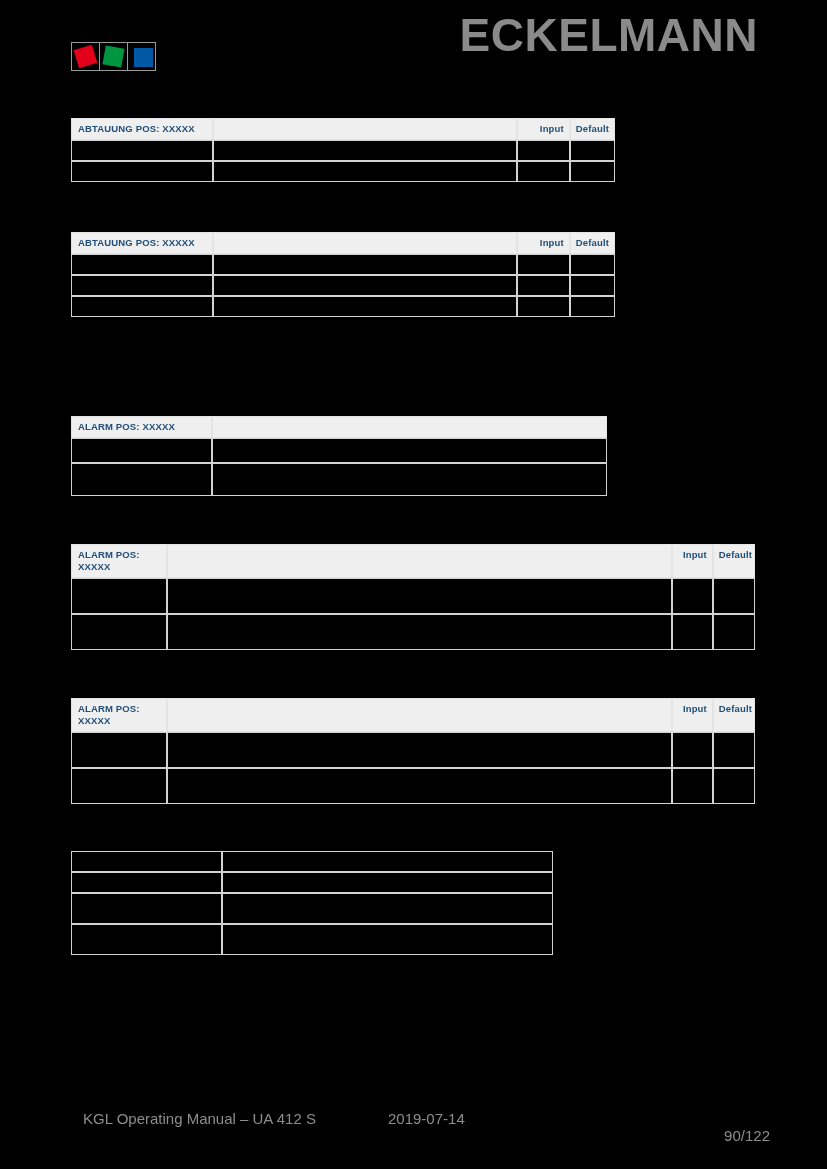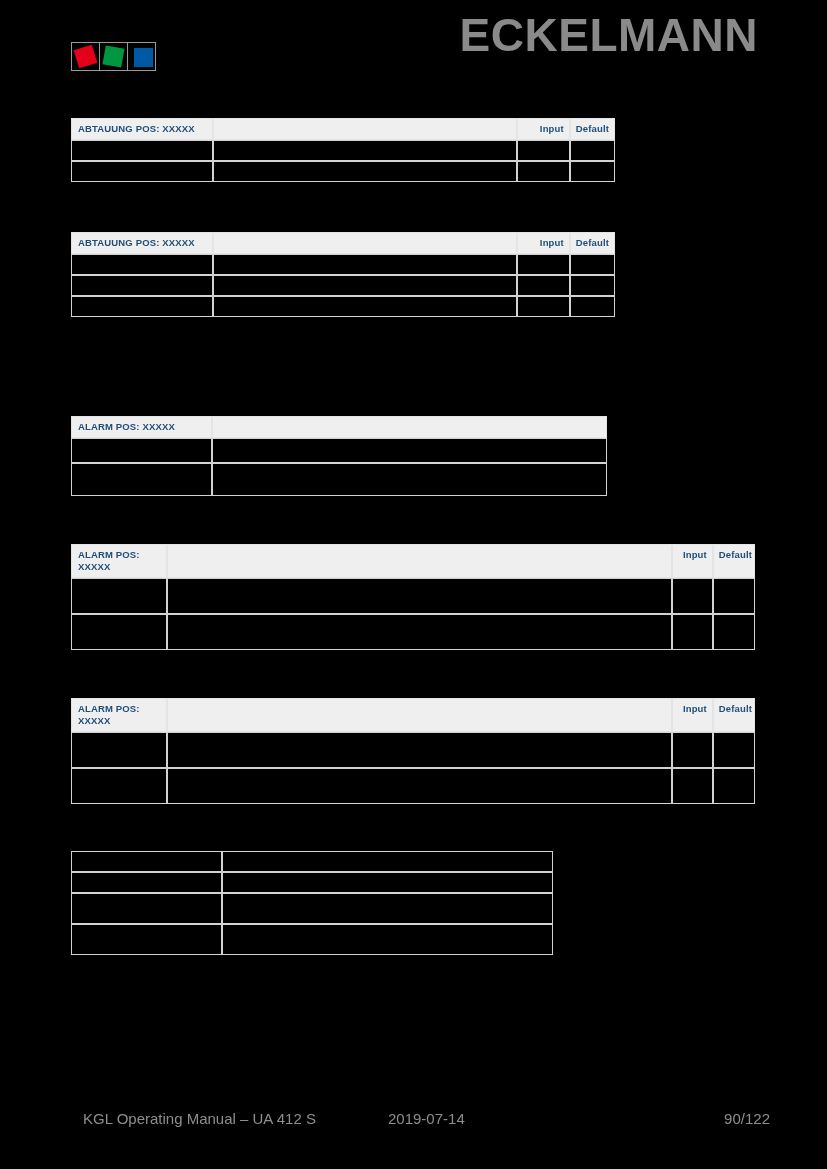--- a/index.html
+++ b/index.html
@@ -115,21 +115,21 @@
     left: 71px;
     top: 1110px;
     width: 687px;
     height: 24px;
     font-size: 15px;
     color: #8d8d8d;
     margin-left: 12px;
   }
   .footer-left   { position: absolute; left: 0;     top: 0; white-space: nowrap; }
   .footer-center { position: absolute; left: 305px; top: 0; white-space: nowrap; }
-  .footer-right  { position: absolute; right: 0;    top: 0; white-space: nowrap; }
+  .footer-right  { position: absolute; right: 0;    top: 17px; white-space: nowrap; }
 </style>
 </head>
 <body>
 
 <div class="page">
 
   <div class="page-header">
 
     <div class="logo-mark">
       <div class="logo-cell">

